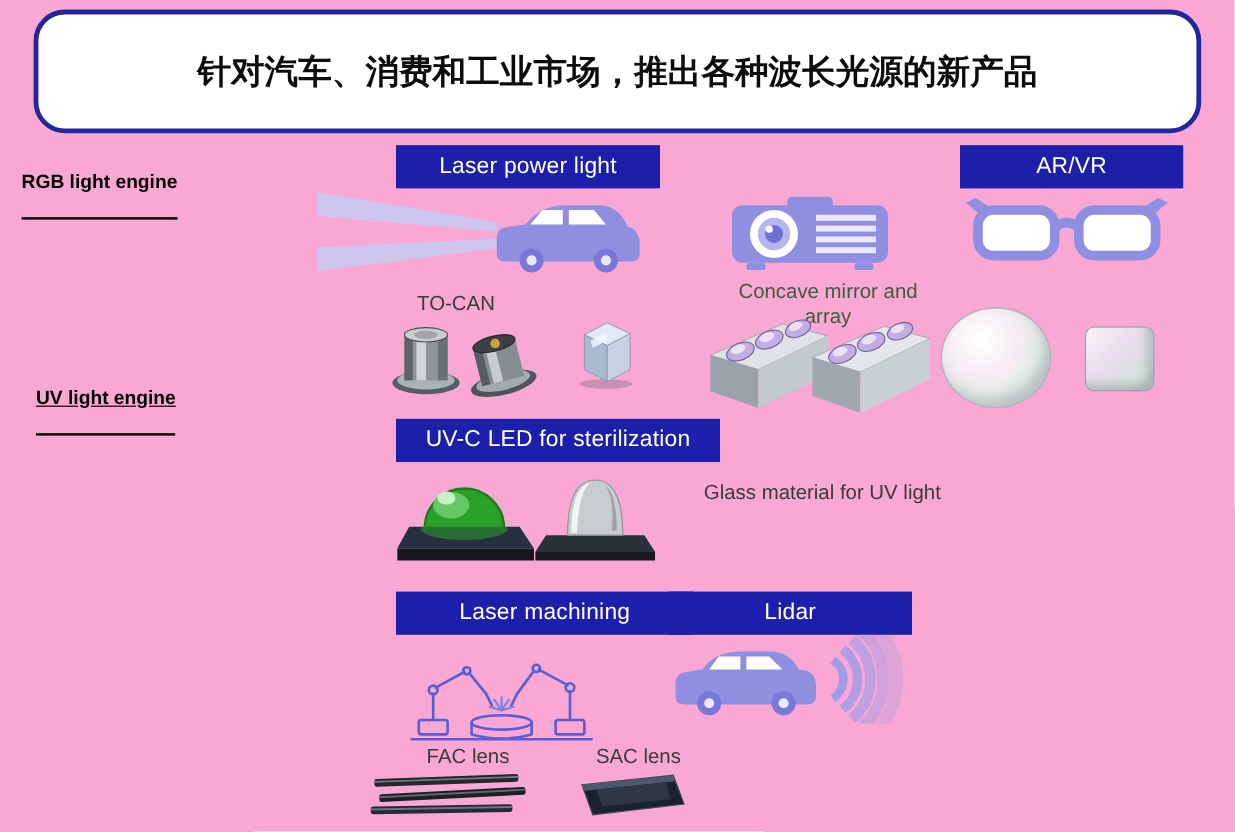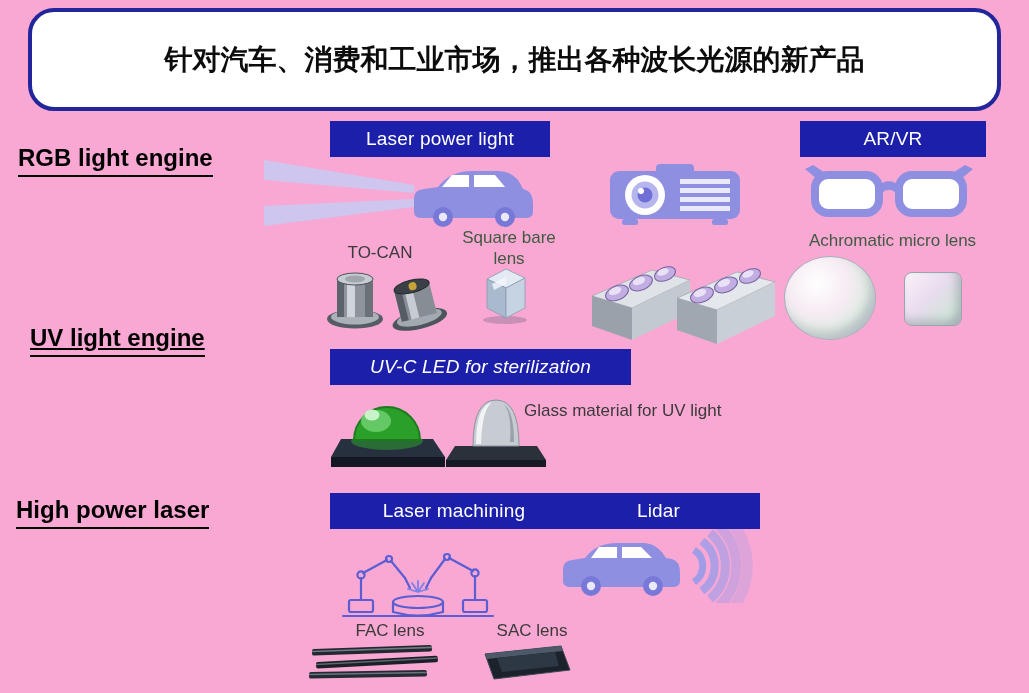--- a/index.html
+++ b/index.html
@@ -9,34 +9,34 @@
     overflow:hidden; font-family:"Liberation Sans","DejaVu Sans",sans-serif;
   }
   .banner {
     position:absolute; left:28px; top:8px; width:973px; height:103px;
     border:4px solid var(--banner-border,#23269b); border-radius:26px;
     display:flex; flex-direction:column; align-items:center; justify-content:center;
     gap:3px; background:#ffffff;
   }
   .banner .bl { font-size:28px; font-weight:700; color:#0c0c0c; white-space:nowrap; }
   .sec-label {
-    position:absolute; font-size:24px; font-weight:700; color:#000;
-    border-bottom:2.5px solid #000; padding-bottom:3px; white-space:nowrap;
+    position:absolute; font-size:16px; font-weight:700; color:#000;
+    border-bottom:2.5px solid #000; padding-bottom:19px; white-space:nowrap;
   }
   .hdr {
     position:absolute; height:36px; background:var(--header-bg,#1c1faa);
     color:#ffffff; display:flex; align-items:center; justify-content:center;
     font-size:19px; letter-spacing:0.2px;
   }
   .cap {
     position:absolute; font-size:17px; line-height:1.22; text-align:center;
     color:var(--caption-gray,#3a3a3a);
   }
   .cap.green { color:var(--caption-green,#3f5a3f); }
-  .cap.left { text-align:left; }
+  .cap.left { text-align:right; }
   .art { position:absolute; color:var(--icon-blue,#8f8fe2); }
   .lens-big {
     position:absolute; left:784px; top:256px; width:92px; height:84px; border-radius:50%;
     background:radial-gradient(circle at 36% 32%, #ffffff 0%, #f6ebf3 38%, #e2ece5 62%, #cdd5dc 85%, #b9c1c9 100%);
     border:1px solid #a8b0b8;
     box-shadow:inset -6px -8px 10px rgba(130,140,150,0.35);
   }
   .lens-small {
     position:absolute; left:904px; top:272px; width:58px; height:54px; border-radius:8px;
     background:linear-gradient(135deg, #fbf2f8 0%, #e8dcee 45%, #d2e3da 80%, #c3ccd0 100%);
@@ -48,25 +48,24 @@
 <body>
 
 <div class="stage">
 
   <div class="banner">
     <div class="bl">针对汽车、消费和工业市场，推出各种波长光源的新产品</div>
   </div>
 
   <div class="sec-label" style="left:18px; top:144px;">RGB light engine</div>
   <div class="sec-label" style="left:30px; top:324px;text-decoration:underline;">UV light engine</div>
-  <div class="sec-label" style="left:16px; top:496px;">High power laser</div>
 
   <div class="hdr" style="left:330px; top:121px; width:220px;">Laser power light</div>
   <div class="hdr" style="left:800px; top:121px; width:186px;">AR/VR</div>
-  <div class="hdr" style="left:330px; top:349px; width:301px;font-style:italic;">UV-C LED for sterilization</div>
+  <div class="hdr" style="left:330px; top:349px; width:270px;">UV-C LED for sterilization</div>
   <div class="hdr" style="left:330px; top:493px; width:248px;">Laser machining</div>
   <div class="hdr" style="left:557px; top:493px; width:203px;">Lidar</div>
 
   <div class="art" style="left:262px; top:158px;">
     <svg width="275" height="80" viewBox="0 0 275 80">
       <polygon points="152,27 2,2 2,22 152,35" fill="#c9c9f2" opacity="0.9"></polygon>
       <polygon points="152,41 2,48 2,68 152,49" fill="#c9c9f2" opacity="0.9"></polygon>
       <path d="M152,54 L152,40 Q152,32 162,31 L176,29 Q188,13 210,13 L236,13 Q254,13 261,31 Q271,33 271,46 L271,54 Q271,60 263,60 L160,60 Q152,60 152,54 Z" fill="currentColor"></path>
       <polygon points="180,29 190,17 207,17 207,29" fill="#ffffff"></polygon>
       <polygon points="212,17 233,17 243,29 212,29" fill="#ffffff"></polygon>
@@ -98,22 +97,21 @@
     <svg width="172" height="60" viewBox="0 0 172 60">
       <polygon points="14,16 2,6 10,2 24,11" fill="currentColor"></polygon>
       <polygon points="158,16 170,6 162,2 148,11" fill="currentColor"></polygon>
       <path d="M76,27 Q86,18 96,27" stroke="currentColor" stroke-width="8" fill="none"></path>
       <rect x="12" y="12" width="64" height="38" rx="13" fill="#ffffff" stroke="currentColor" stroke-width="8"></rect>
       <rect x="96" y="12" width="64" height="38" rx="13" fill="#ffffff" stroke="currentColor" stroke-width="8"></rect>
     </svg>
   </div>
 
   <div class="cap" style="left:330px; top:243px; width:100px;">TO-CAN</div>
-  <div class="cap green" style="left:448px; top:228px; width:122px;">Square bare lens</div>
-  <div class="cap green" style="left:805px; top:231px; width:175px;">Achromatic micro lens</div>
+  <div class="cap green" style="left:610px; top:233px; width:160px;">Concave mirror and array</div>
 
   <div class="art" style="left:325px; top:262px;">
     <svg width="126" height="70" viewBox="0 0 126 70">
       <ellipse cx="30" cy="57" rx="28" ry="9.5" fill="#565c63"></ellipse>
       <ellipse cx="30" cy="55" rx="24" ry="7.5" fill="#aab1b9"></ellipse>
       <rect x="12" y="17" width="36" height="38" fill="#8d949c"></rect>
       <rect x="12" y="17" width="7" height="38" fill="#5c636a"></rect>
       <rect x="22" y="17" width="8" height="38" fill="#cfd5db"></rect>
       <rect x="40" y="17" width="8" height="38" fill="#6a7178"></rect>
       <ellipse cx="30" cy="17" rx="18" ry="6" fill="#c6ccd2" stroke="#4c5258" stroke-width="1"></ellipse>

